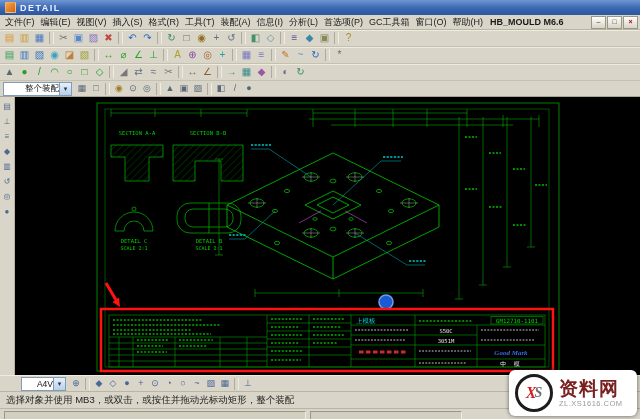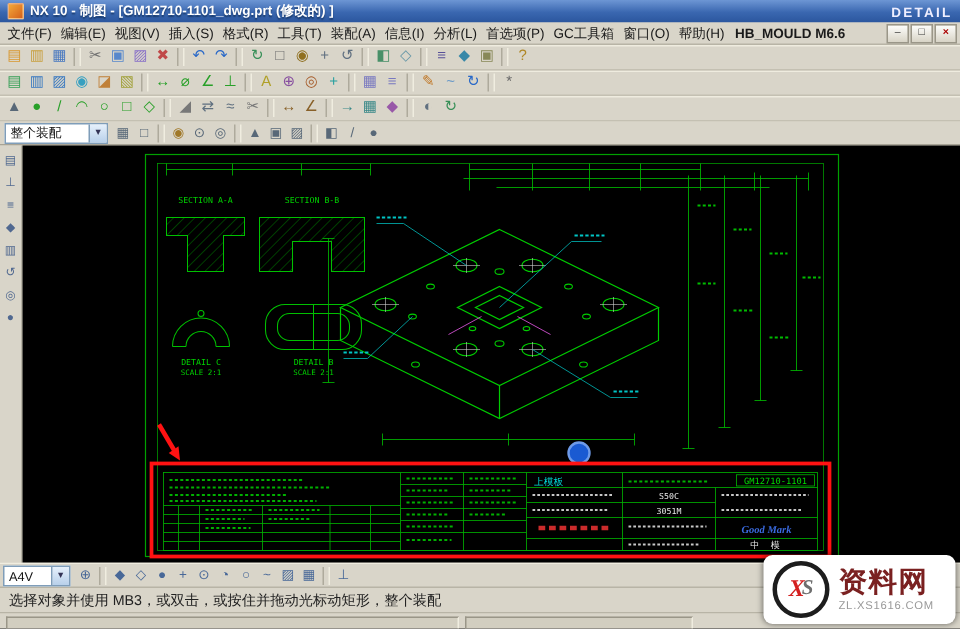--- a/index.html
+++ b/index.html
@@ -26,37 +26,37 @@
   .toolbar{height:16px;background:#d9d5c9;border-bottom:1px solid #c4c0b2;display:flex;
     align-items:center;padding:0 2px;box-shadow:inset 0 1px 0 #efecdf;overflow:hidden;}
   .ticon{width:15px;height:14px;font-size:10px;line-height:14px;text-align:center;cursor:default;}
   .tsep{width:3px;height:12px;border-left:1px solid #aeaa9c;border-right:1px solid #f0ede0;margin:0 2px;}
   
   .selbar{height:15px;background:#d9d5c9;border-bottom:1px solid #a8a496;display:flex;
     align-items:center;gap:3px;padding:0 3px;overflow:hidden;}
   .selbar .ticon,.bottombar .ticon{width:14px;height:13px;line-height:13px;font-size:9px;}
   .combo{display:inline-flex;align-items:center;background:#fff;border:1px solid #7f9db9;
     height:12px;font-size:8.5px;padding-left:3px;color:#111;}
-  .combo-text{min-width:52px;white-space:nowrap;}
+  .combo-text{min-width:52px;white-space:nowrap;text-align:right;}
   .combo.small .combo-text{min-width:28px;}
   .combo-arrow{width:11px;height:12px;background:linear-gradient(#e6f0fb,#b8d0ea);
     border-left:1px solid #7f9db9;font-size:7px;line-height:12px;text-align:center;color:#335;}
   .selicons{display:flex;align-items:center;}
   
   .main{display:flex;height:278px;}
   .lefttb{width:14px;background:#d9d5c9;border-right:1px solid #b8b4a6;display:flex;
     flex-direction:column;align-items:center;padding-top:4px;gap:3px;flex:0 0 auto;}
   .lefttb .ticon{width:12px;height:12px;font-size:8px;line-height:12px;}
   .canvas{flex:1;background:#000;position:relative;overflow:hidden;}
   .canvas svg{display:block;}
   .gtxt{fill:#00d000;font-family:"DejaVu Sans Mono",monospace;}
   .ctxt{font-family:"DejaVu Sans Mono",monospace;}
   
   .bottombar{height:15px;background:#d9d5c9;border-top:1px solid #f0ede0;border-bottom:1px solid #b8b4a6;
-    display:flex;align-items:center;gap:3px;padding:0 2px;}
+    display:flex;align-items:center;gap:3px;padding:0 21px;}
   .statusbar{height:16px;background:#d9d5c9;border-bottom:1px solid #b8b4a6;display:flex;
     align-items:center;padding:0 6px;font-size:9.5px;color:#222;white-space:nowrap;overflow:hidden;}
   .strip2{height:18px;background:#d9d5c9;display:flex;align-items:center;gap:4px;padding:0 4px;}
   .sunken{height:12px;border:1px solid;border-color:#9a9688 #f0ede0 #f0ede0 #9a9688;background:#d2cec0;}
   .w1{width:300px;}.w2{width:150px;}
   
   .watermark{position:absolute;right:3px;bottom:3px;width:128px;height:46px;background:#fff;
     border-radius:6px;display:flex;align-items:center;gap:6px;padding:2px 6px;box-sizing:border-box;
     box-shadow:0 0 4px rgba(0,0,0,.55);z-index:5;}
   .wm-circle{width:32px;height:32px;border:3px solid #1d1d1d;border-radius:50%;display:flex;
@@ -68,21 +68,20 @@
   .wm-name{font-weight:bold;font-size:19px;color:#7a2020;letter-spacing:1px;}
   .wm-url{font-style:normal;font-size:7.5px;color:#999;margin-top:2px;letter-spacing:.5px;}
 </style>
 </head>
 <body>
 
 <div class="window">
 
   <div class="titlebar">
     <span class="appicon"></span>
-    <span class="title">NX 10 - 制图 - [GM12710-1101_dwg.prt (修改的) ]</span>
     <span class="brand">DETAIL</span>
   </div>
 
   <div class="menubar">
     <span class="menus"><span class="menu-item">文件(F)</span><span class="menu-item">编辑(E)</span><span class="menu-item">视图(V)</span><span class="menu-item">插入(S)</span><span class="menu-item">格式(R)</span><span class="menu-item">工具(T)</span><span class="menu-item">装配(A)</span><span class="menu-item">信息(I)</span><span class="menu-item">分析(L)</span><span class="menu-item">首选项(P)</span><span class="menu-item">GC工具箱</span><span class="menu-item">窗口(O)</span><span class="menu-item">帮助(H)</span></span>
     <span class="menusuffix">HB_MOULD M6.6</span>
     <span class="winbtns">
       <span class="wbtn">–</span>
       <span class="wbtn">□</span>
       <span class="wbtn close">×</span>

